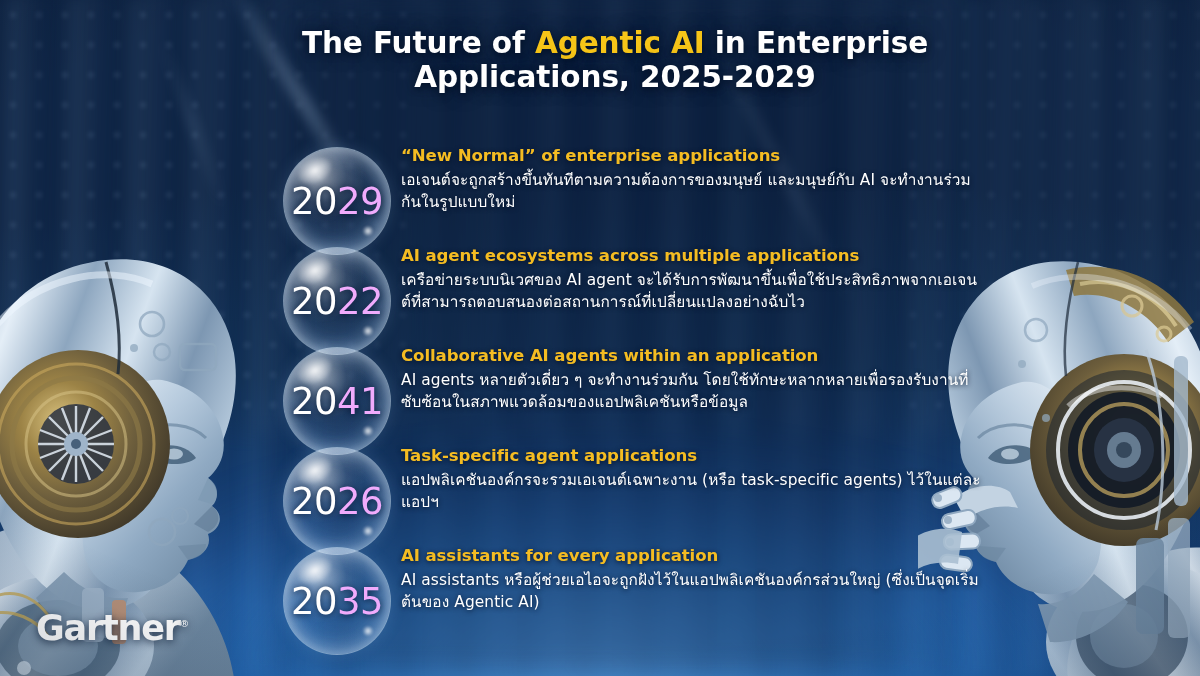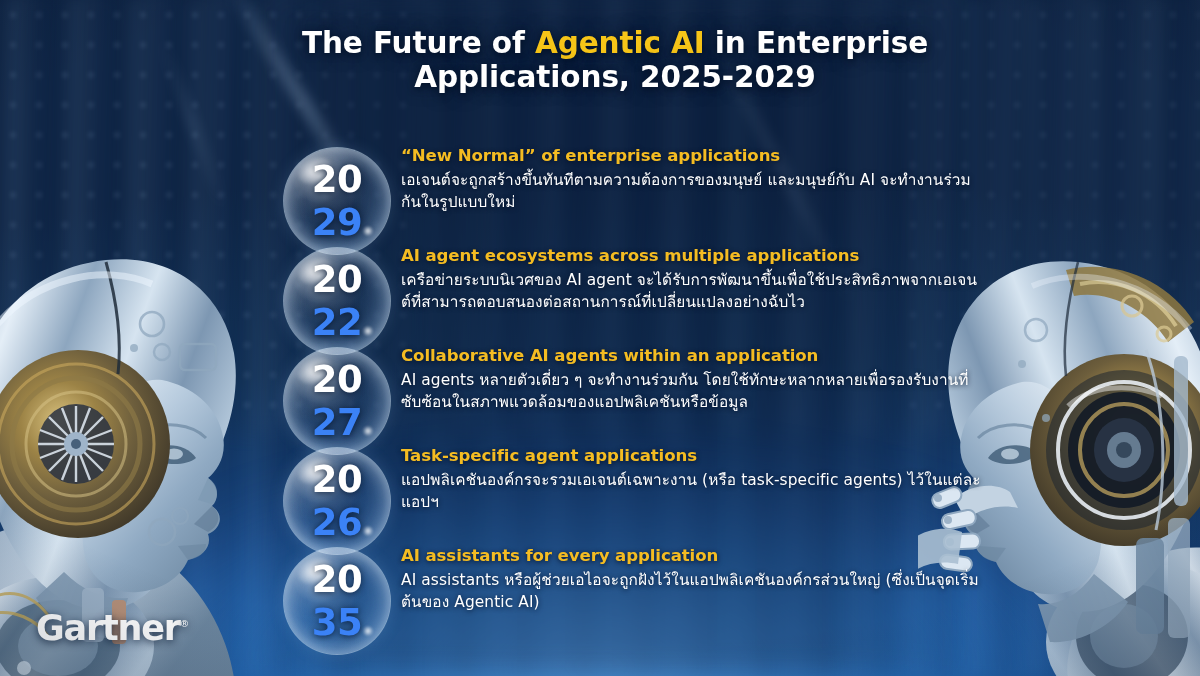--- a/index.html
+++ b/index.html
@@ -116,27 +116,26 @@
   }
   .bubble::after { 
     content:""; position:absolute; right:15%; bottom:17%;
     width:11%; height:9%; border-radius:50%;
     background:radial-gradient(circle, rgba(255,255,255,.88) 0%, rgba(255,255,255,0) 72%);
     filter:blur(.8px);
   }
   .year {
     position:absolute; left:0; top:4px; width:108px; height:108px;
     display:flex; align-items:center; justify-content:center;
-    font-size:37px; font-weight:700; letter-spacing:-.5px;
+    font-size:37px; font-weight:400; letter-spacing:-.5px;
     color:#ffffff; white-space:nowrap;
     text-shadow:0 1px 6px rgba(6,22,48,.82);
     z-index:3;
-    flex-direction:column;
-  }
-  .year .yb { color:#3b82f6; }
+  }
+  .year .yb { color:#f0abfc; }
 
   
   .copy { position:absolute; left:118px; top:3px; width:580px; }
   .copy h3 {
     font-size:16.6px; font-weight:bold; color:#F4BC22;
     letter-spacing:-.1px; line-height:1.25; margin-bottom:2px;
     text-shadow:0 1px 5px rgba(4,16,38,.9);
   }
   .copy p {
     font-size:15.4px; font-weight:400; color:#ffffff;
@@ -387,21 +386,21 @@
       <div class="copy">
         <h3>AI agent ecosystems across multiple applications</h3>
         <p>เครือข่ายระบบนิเวศของ AI agent จะได้รับการพัฒนาขึ้นเพื่อใช้ประสิทธิภาพจากเอเจนต์ที่สามารถตอบสนองต่อสถานการณ์ที่เปลี่ยนแปลงอย่างฉับไว</p>
       </div>
     </div>
 
     <div class="row">
       <div class="bubble"></div>
       <div class="year">
           <span>20</span>
-          <span class="yb">27</span>
+          <span class="yb">41</span>
         </div>
       <div class="copy">
         <h3>Collaborative AI agents within an application</h3>
         <p>AI agents หลายตัวเดี่ยว ๆ จะทำงานร่วมกัน โดยใช้ทักษะหลากหลายเพื่อรองรับงานที่ซับซ้อนในสภาพแวดล้อมของแอปพลิเคชันหรือข้อมูล</p>
       </div>
     </div>
 
     <div class="row">
       <div class="bubble"></div>
       <div class="year">

